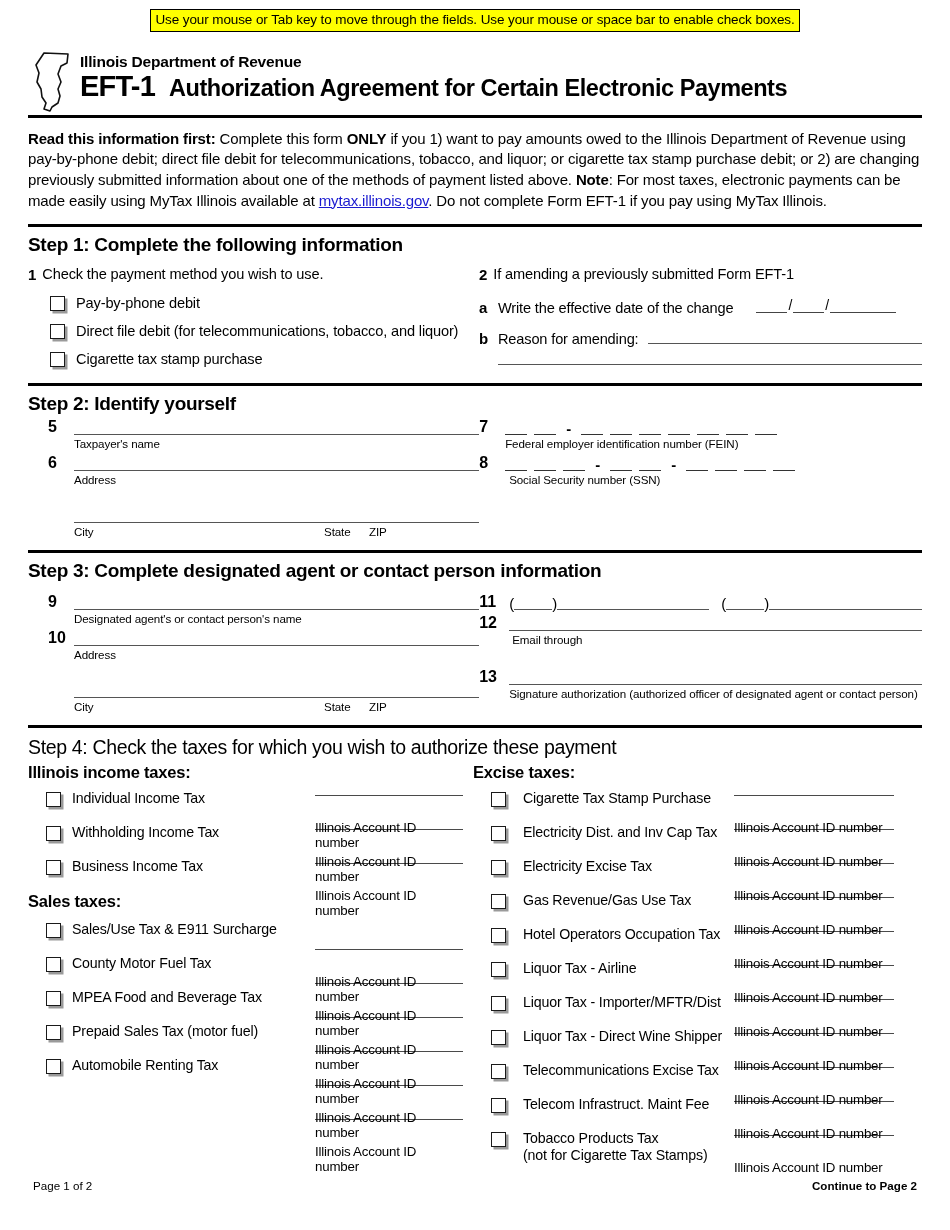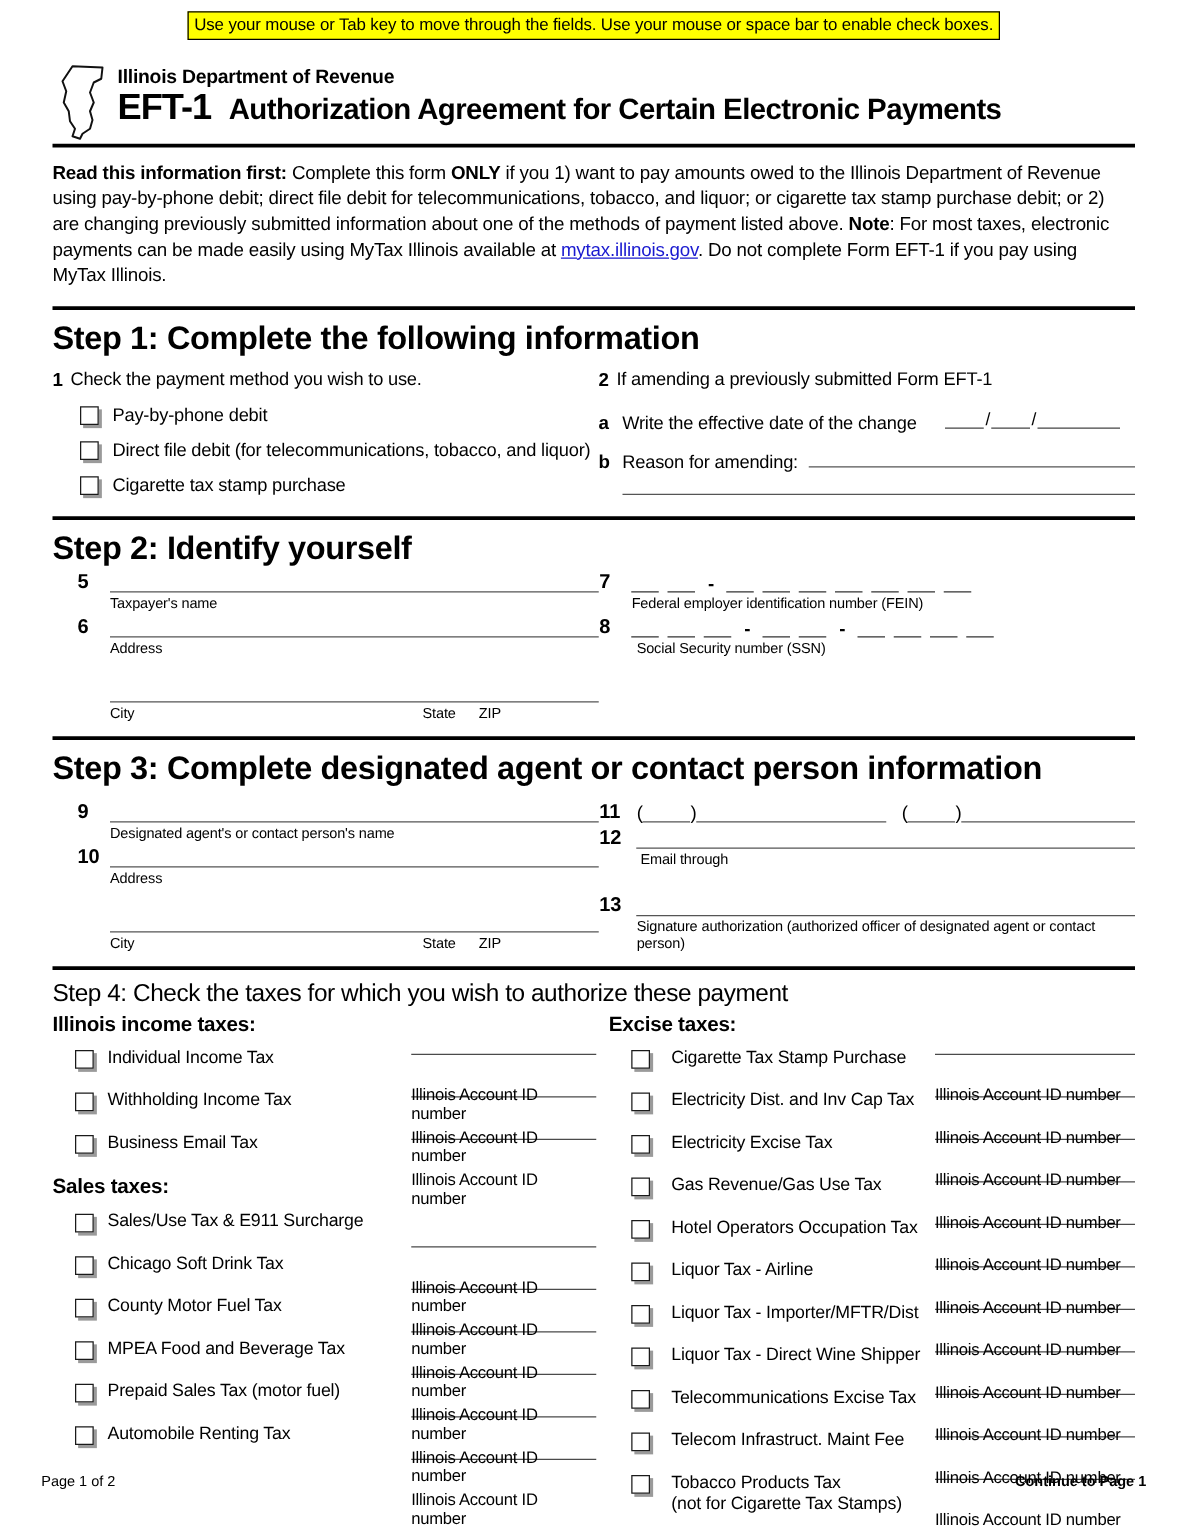--- a/index.html
+++ b/index.html
@@ -6,21 +6,21 @@
   html, body { margin: 0; padding: 0; }
   body {
     width: 950px;
     height: 1230px;
     background: #ffffff;
     font-family: "Liberation Sans", sans-serif;
     color: #000000;
     position: relative;
     overflow: hidden;
   }
-  .page { position: relative; width: 950px; height: 1230px; padding: 0 42px; }
+  .page { position: relative; width: 950px; height: 1230px; padding: 0 28px; }
 
   
   .instr-wrap { padding-top: 9px; text-align: center; }
   .instr-bar {
     display: inline-block;
     background: #FFFF00;
     border: 1.5px solid #000;
     font-size: 13.5px;
     line-height: 1.15;
     padding: 2px 4px 3px 4px;
@@ -43,21 +43,21 @@
     font-size: 15px;
     line-height: 1.38;
     margin-top: 11px;
     letter-spacing: -0.15px;
   }
   .intro b { font-weight: bold; }
   .intro .lnk { color: #1a1ad0; text-decoration: underline; }
 
   
   .step-head {
-    font-size: 26px;
+    font-size: 19px;
     font-weight: bold;
     letter-spacing: -0.3px;
     margin: 7px 0 0 0;
   }
 
   
   .cols { display: flex; }
   .colL { width: 460px; }
   .colR { width: 452px; }
   .num { font-weight: bold; font-size: 15px; }
@@ -335,33 +335,29 @@
         <div class="taxrow" style="height:34px">
           <span class="cbwrap"><span class="cbox"></span></span>
           <span class="taxname">Individual Income Tax</span>
         </div>
         <div class="taxrow" style="height:34px">
           <span class="cbwrap"><span class="cbox"></span></span>
           <span class="taxname">Withholding Income Tax</span>
         </div>
         <div class="taxrow" style="height:32px">
           <span class="cbwrap"><span class="cbox"></span></span>
-          <span class="taxname">Business Email Tax</span>
+          <span class="taxname">Business Income Tax</span>
         </div>
       </div>
 
       <div class="subhead" style="margin-top:2px">Sales taxes:</div>
       <div style="margin-top:10px">
         <div class="taxrow" style="height:34px">
           <span class="cbwrap"><span class="cbox"></span></span>
           <span class="taxname">Sales/Use Tax &amp; E911 Surcharge</span>
-        </div>
-        <div class="taxrow" style="height:34px">
-          <span class="cbwrap"><span class="cbox"></span></span>
-          <span class="taxname">Chicago Soft Drink Tax</span>
         </div>
         <div class="taxrow" style="height:34px">
           <span class="cbwrap"><span class="cbox"></span></span>
           <span class="taxname">County Motor Fuel Tax</span>
         </div>
         <div class="taxrow" style="height:34px">
           <span class="cbwrap"><span class="cbox"></span></span>
           <span class="taxname">MPEA Food and Beverage Tax</span>
         </div>
         <div class="taxrow" style="height:34px">
@@ -513,16 +509,16 @@
       </div>
       <div class="acctitem" style="height:34px">
         <div class="ln"></div>
         <div class="cp">Illinois Account ID number</div>
       </div>
     </div>
   </div>
 
   <div class="footer">
     <span class="left">Page 1 of 2</span>
-    <span>Continue to Page 1</span>
+    <span>Continue to Page 2</span>
   </div>
 
 </div>
 
 </body></html>

